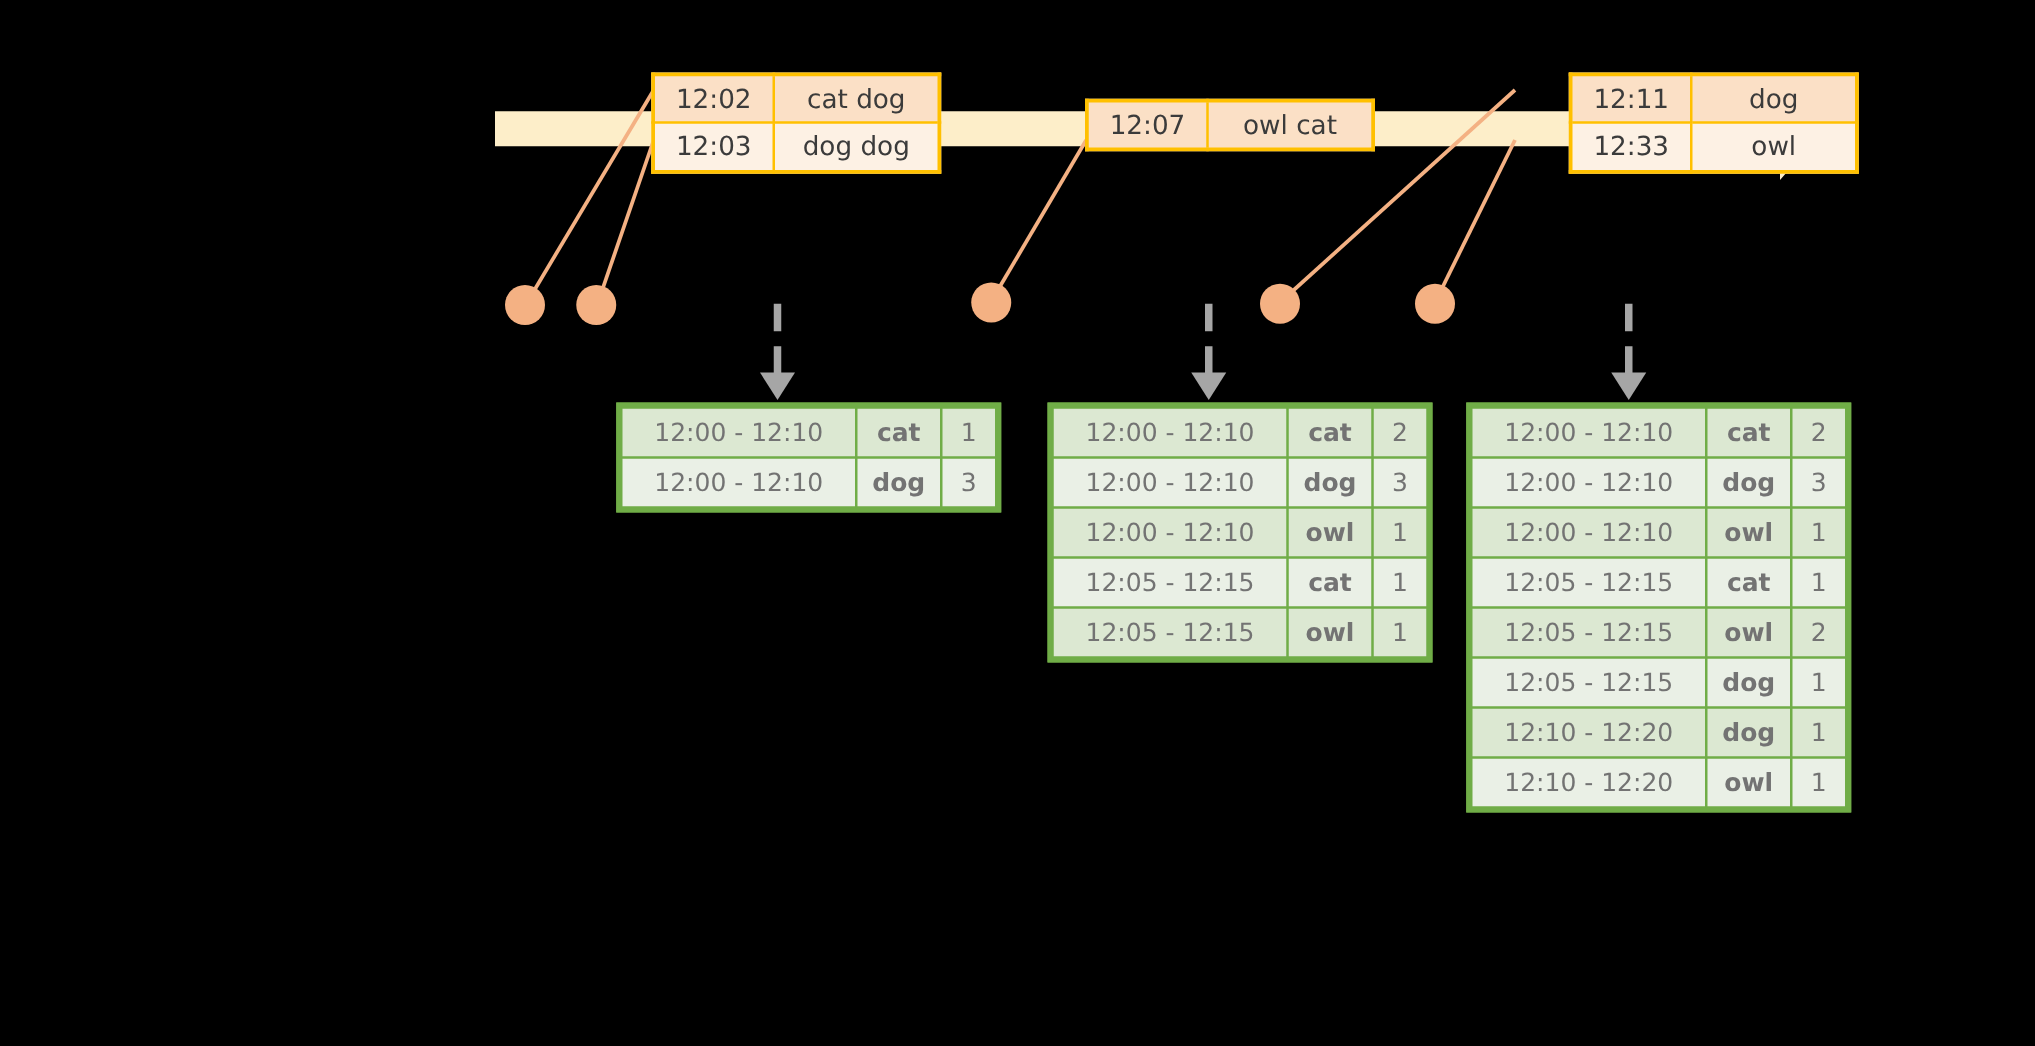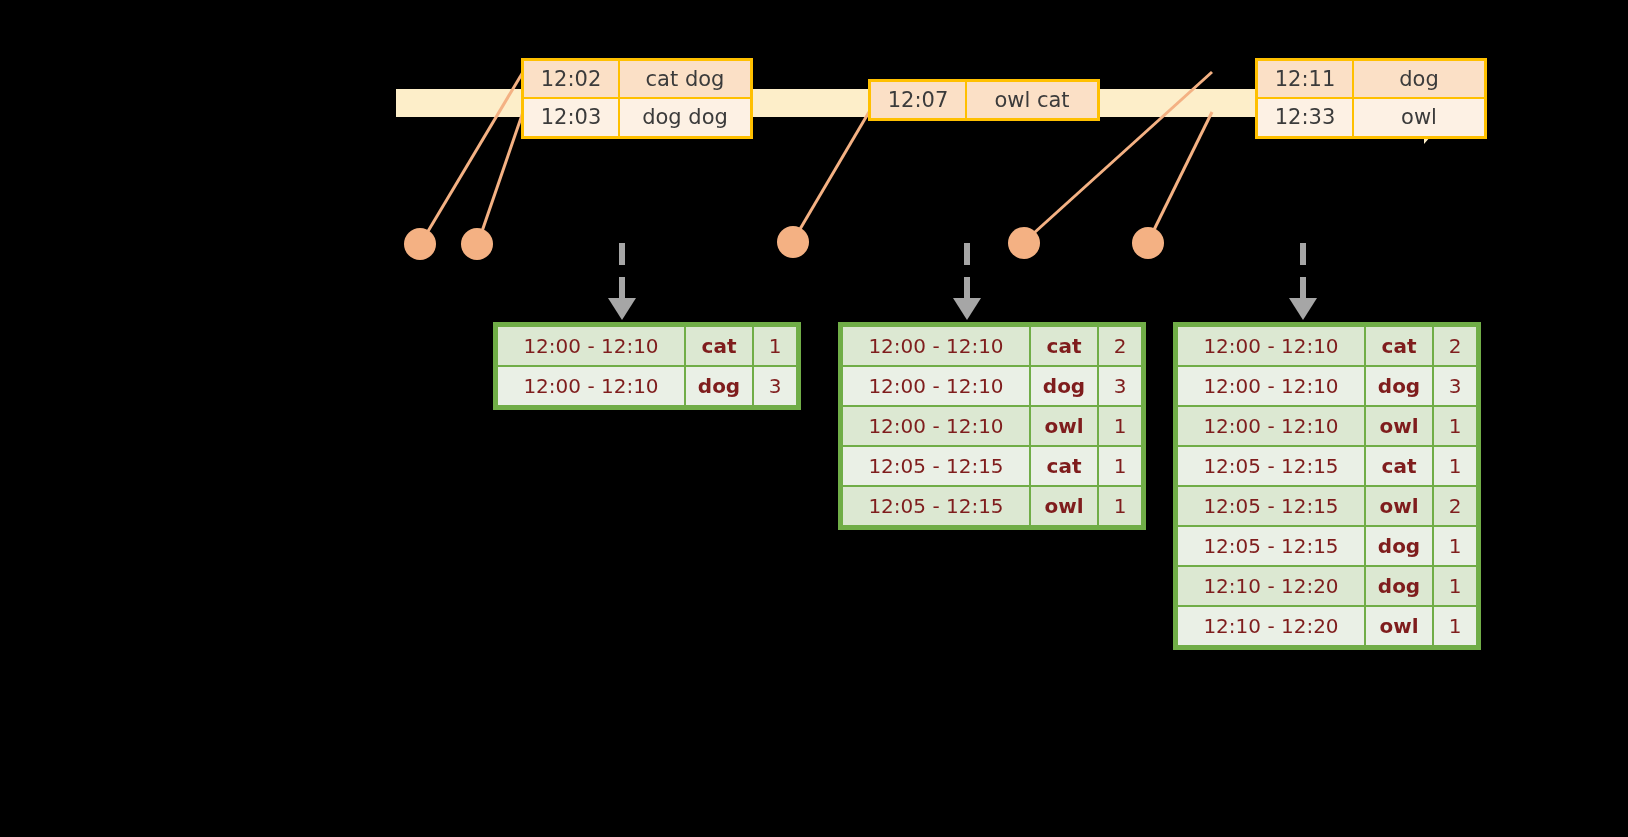--- a/index.html
+++ b/index.html
@@ -48,21 +48,21 @@
   .evt-words { min-width: 110px; }
 
   
   .res-table {
     position: absolute;
     border-collapse: separate;
     border-spacing: 2px;
     border: 3px solid #70ad47;
     background: #70ad47;
     font-size: 20px;
-    color: #7f1d1d;
+    color: #737373;
   }
   .res-table td {
     padding: 6px 10px;
     text-align: center;
     white-space: nowrap;
     line-height: 1.3;
   }
   .res-table tr.shade td { background: #dce8d2; }
   .res-table tr.plain td { background: #eaf0e6; }
   .res-win  { min-width: 166px; }

